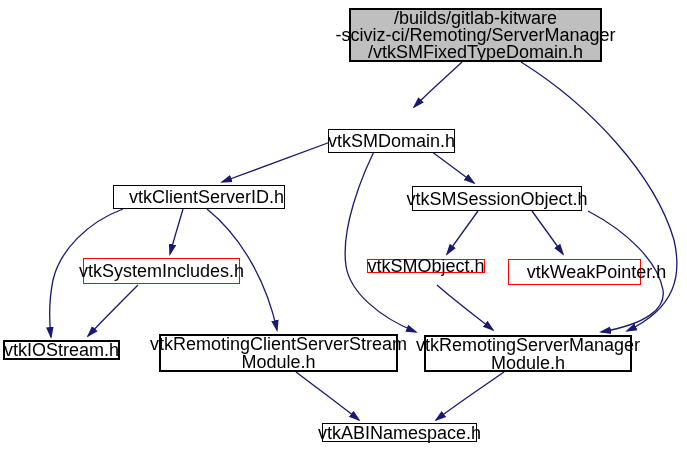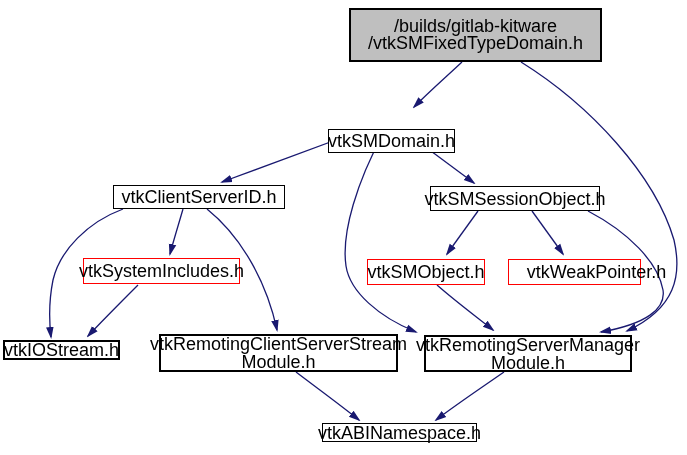--- a/index.html
+++ b/index.html
@@ -17,24 +17,24 @@
     text-align:center; font-size:18px; line-height:16px;
     color:var(--text,#000);
     background:var(--node_fill,#fff);
     border:1px solid var(--node_border,#000);
     white-space:nowrap;
   }
   .node.red  { border-color:var(--red_border,#f00);justify-content:center; }
   .node.bold-border { border-width:2px; }
   #n-main { left:349px; top:8px;  width:253px; height:54px; background:var(--main_fill,#bfbfbf); border-width:2px; line-height:17px; }
   #n-smdomain        { left:328px; top:110px; width:127px; height:24px;margin-top:19px; }
-  #n-clientserverid  { left:113px; top:185px; width:172px; height:24px; }
-  #n-smsessionobject { left:430px; top:186px; width:170px; height:25px; }
+  #n-clientserverid  { left:113px; top:185px; width:172px; height:24px;align-items:flex-end; }
+  #n-smsessionobject { left:412px; top:186px; width:170px; height:25px; }
   #n-systemincludes  { left:83px;  top:258px; width:157px; height:26px; }
-  #n-smobject        { left:367px; top:259px; width:118px; height:26px; }
+  #n-smobject        { left:367px; top:259px; width:118px; height:14px; }
   #n-weakpointer     { left:508px; top:259px; width:133px; height:26px;padding-left:44px; }
   #n-iostream        { left:3px;   top:340px; width:117px; height:20px; }
   #n-rcss            { left:159px; top:334px; width:239px; height:38px; line-height:18px; }
   #n-rsm             { left:424px; top:335px; width:208px; height:37px; line-height:18px; }
   #n-abi             { left:322px; top:423px; width:155px; height:19px; }
 </style>
 </head>
 <body>
 
 <div id="canvas">
@@ -57,20 +57,21 @@
     <path class="edge" d="M478,211 C468,225 457,240 447,254"></path>
     <path class="edge" d="M532,211 C542,225 553,240 563,254"></path>
     <path class="edge" d="M588,211 C628,232 658,262 663,290 C666,309 646,324 601,332"></path>
     <path class="edge" d="M437,285 C454,300 474,315 493,330"></path>
     <path class="edge" d="M296,372 C317,388 339,404 359,420"></path>
     <path class="edge" d="M504,372 C481,388 457,404 436,420"></path>
   </svg>
 
   <div class="node" id="n-main">
     <span>/builds/gitlab-kitware</span>
+    <span>-sciviz-ci/Remoting/ServerManager</span>
     <span>/vtkSMFixedTypeDomain.h</span>
   </div>
 
   <div class="node" id="n-smdomain">
     <span>vtkSMDomain.h</span>
   </div>
 
   <div class="node" id="n-clientserverid">
     <span>vtkClientServerID.h</span>
   </div>

